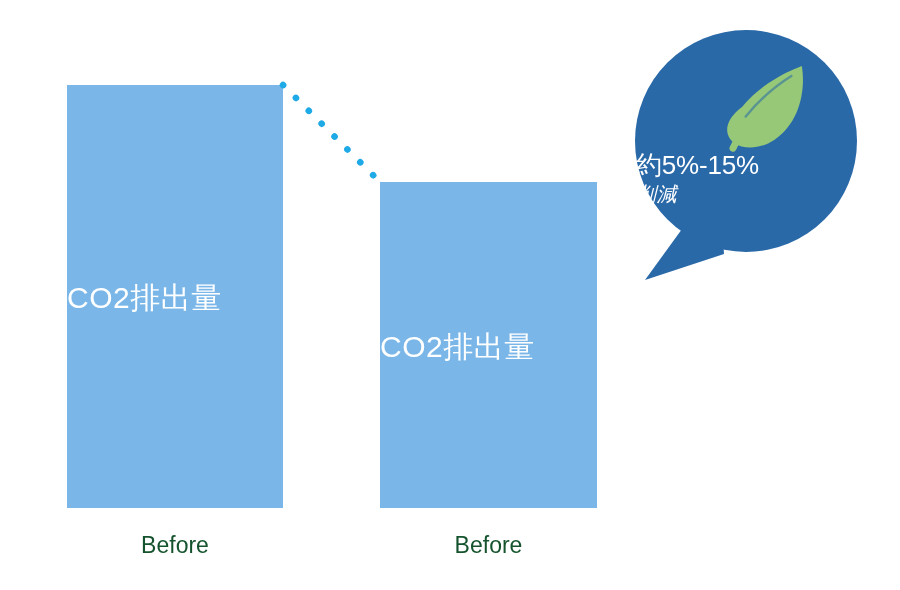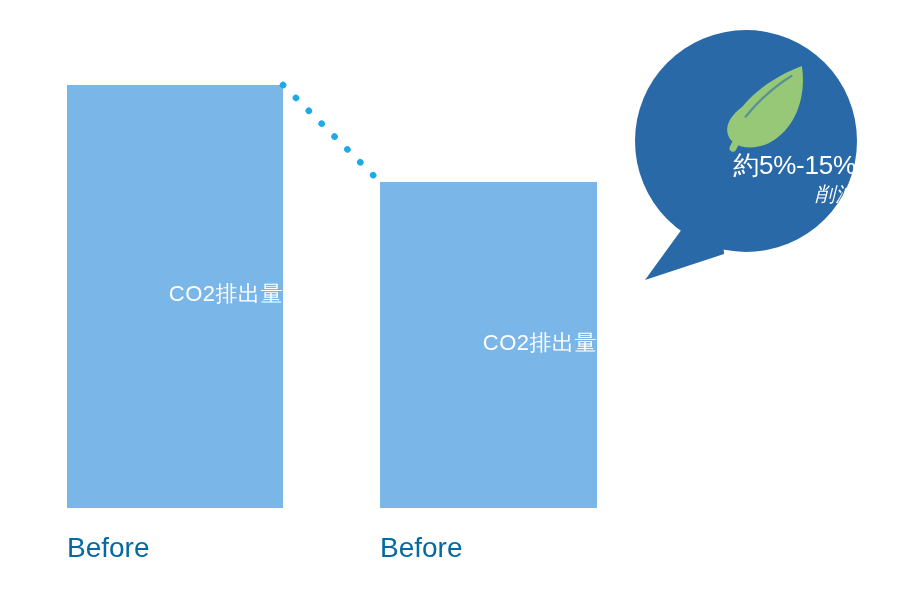--- a/index.html
+++ b/index.html
@@ -33,36 +33,37 @@
   #bar-after {
     left: 380px;
     top: 182px;
     width: 217px;
     height: 326px;
   }
   .bar-label {
     position: absolute;
     left: 0;
     width: 100%;
-    text-align: right;
+    text-align: left;
     color: #ffffff;
-    font-size: 22px;
+    font-size: 30px;
     line-height: 1;
     letter-spacing: 0.5px;
     white-space: nowrap;
     pointer-events: none;
   }
   #bar-before .bar-label { top: 198px; }
   #bar-after  .bar-label { top: 150px; }
 
   
   .cat-label {
     position: absolute;
-    color: #0369a1;
-    font-size: 28px;
+    text-align: center;
+    color: #14532d;
+    font-size: 23px;
     line-height: 1;
     white-space: nowrap;
   }
   #cat-before {
     left: 67px;
     width: 216px;
     top: 534px;
   }
   #cat-after {
     left: 380px;
@@ -91,21 +92,21 @@
   #badge-svg {
     position: absolute;
     left: 0;
     top: 0;
   }
   #badge-text {
     position: absolute;
     left: 8px;
     top: 128px;
     width: 220px;
-    text-align: right;
+    text-align: left;
     color: #ffffff;
     line-height: 1.22;
     pointer-events: none;
   }
   #badge-text .line1 {
     display: block;
     font-size: 26px;
     letter-spacing: -0.2px;
     white-space: nowrap;
   }

